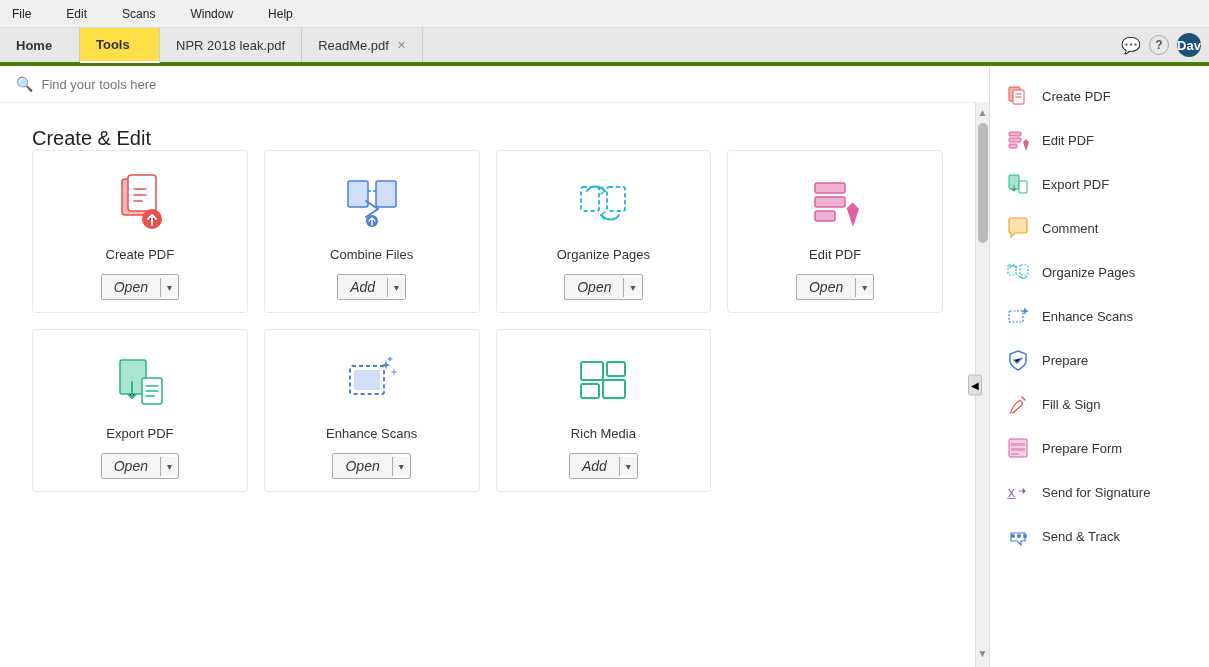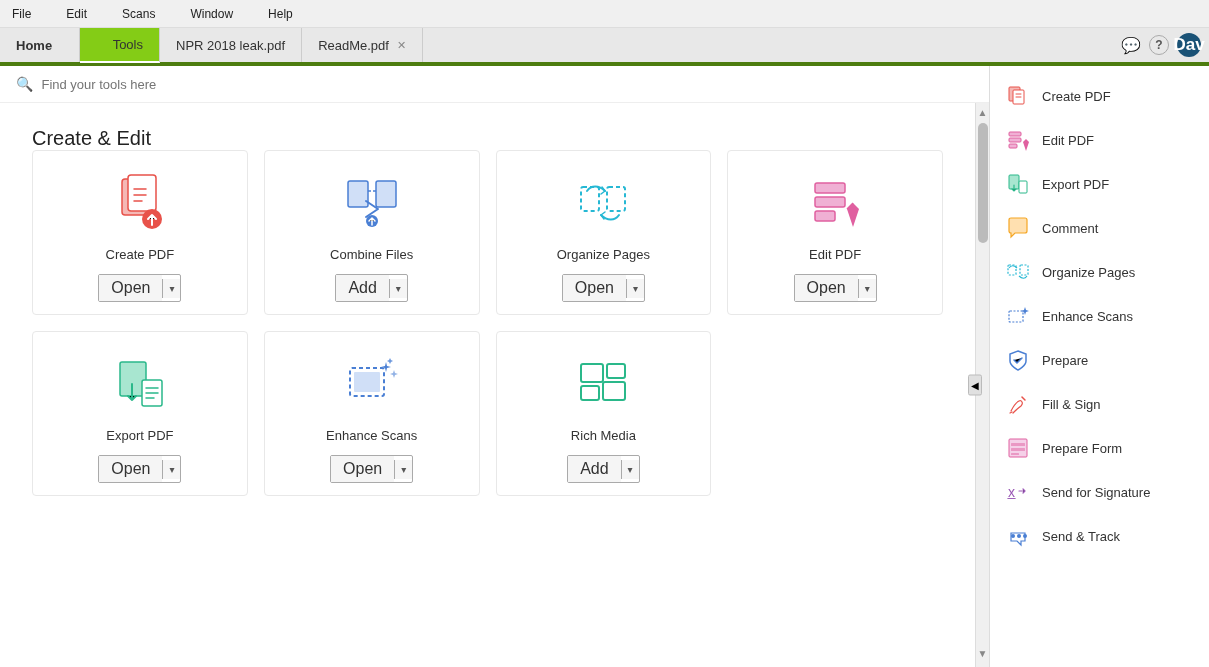--- a/index.html
+++ b/index.html
@@ -18,22 +18,22 @@
       display: flex; align-items: stretch; height: 38px;
       background: #e8e8e8; border-bottom: 4px solid #4d7c0f;
     }
     .tab {
       display: flex; align-items: center; padding: 0 16px;
       font-size: 13px; color: #333; cursor: pointer;
       border-right: 1px solid #ccc; white-space: nowrap;
       min-width: 80px;
     }
     .tab.active {
-      background: #84cc16; border-bottom: 2px solid #fff;
-      font-weight: 400; margin-bottom: -1px; justify-content: flex-end;
+      background: #fde047; border-bottom: 2px solid #fff;
+      font-weight: 700; margin-bottom: -1px;
     }
     .tab.home { font-weight: 600; }
     .tab .close-btn { margin-left: 8px; font-size: 11px; color: #888; cursor: pointer; }
     .tab-extras { margin-left: auto; display: flex; align-items: center; padding: 0 8px; gap: 8px; }
     .tab-extras span { cursor: pointer; font-size: 16px; color: #555; }
 
     
     .app-body { display: flex; height: calc(667px - 66px); }
 
     
@@ -61,21 +61,21 @@
       padding: 20px 12px 12px; background: #fff;
       border: 1px solid #e8e8e8; border-radius: 4px;
       min-height: 160px; cursor: pointer;
     }
 
     .tool-icon { width: 64px; height: 64px; margin-bottom: 12px; }
 
     .tool-name { font-size: 13px; color: #333; margin-bottom: 12px; text-align: center; }
 
     .tool-btn-group { display: flex; align-items: center; border: 1px solid #aaa; border-radius: 2px; }
-    .tool-btn { padding: 4px 12px; font-size: 16px; background: #f5f5f5; border: none; cursor: pointer; color: #333; }
+    .tool-btn { padding: 4px 12px; font-size: 14px; background: #f5f5f5; border: none; cursor: pointer; color: #333; font-style: italic; }
     .tool-btn-arrow { padding: 4px 6px; font-size: 10px; background: #f5f5f5; border: none; border-left: 1px solid #aaa; cursor: pointer; color: #555; }
 
     
     .scroll-area { width: 14px; background: #f0f0f0; border-left: 1px solid #ddd; position: relative; display: flex; flex-direction: column; align-items: center; }
     .scroll-thumb { width: 10px; height: 120px; background: #bbb; border-radius: 5px; position: absolute; top: 20px; left: 2px; }
     .scroll-arrow { font-size: 10px; color: #888; cursor: pointer; padding: 4px 0; }
 
     
     .sidebar-panel {
       width: 220px; background: #fff; border-left: 1px solid #ddd;
@@ -118,21 +118,21 @@
   <div class="tab">
       <span>NPR 2018 leak.pdf</span>
     </div>
   <div class="tab">
     <span>ReadMe.pdf</span>
     <span class="close-btn">✕</span>
   </div>
   <div class="tab-extras">
     <span>💬</span>
     <span style="border:1px solid #aaa;border-radius:50%;width:20px;height:20px;display:flex;align-items:center;justify-content:center;font-size:12px;font-weight:bold;cursor:pointer;">?</span>
-    <span style="background:#1a5276;color:#fff;border-radius:50%;width:24px;height:24px;display:flex;align-items:center;justify-content:center;font-size:17px;font-weight:bold;">Dav</span>
+    <span style="background:#1a5276;color:#fff;border-radius:50%;width:24px;height:24px;display:flex;align-items:center;justify-content:center;font-size:13px;font-weight:bold;">Dav</span>
   </div>
 </div>
 
 <div class="app-body">
 
   <div class="main-content">
 
     <div class="search-bar">
       <span class="search-icon">🔍</span>
       <input class="search-input" type="text" placeholder="Find your tools here" style="">

